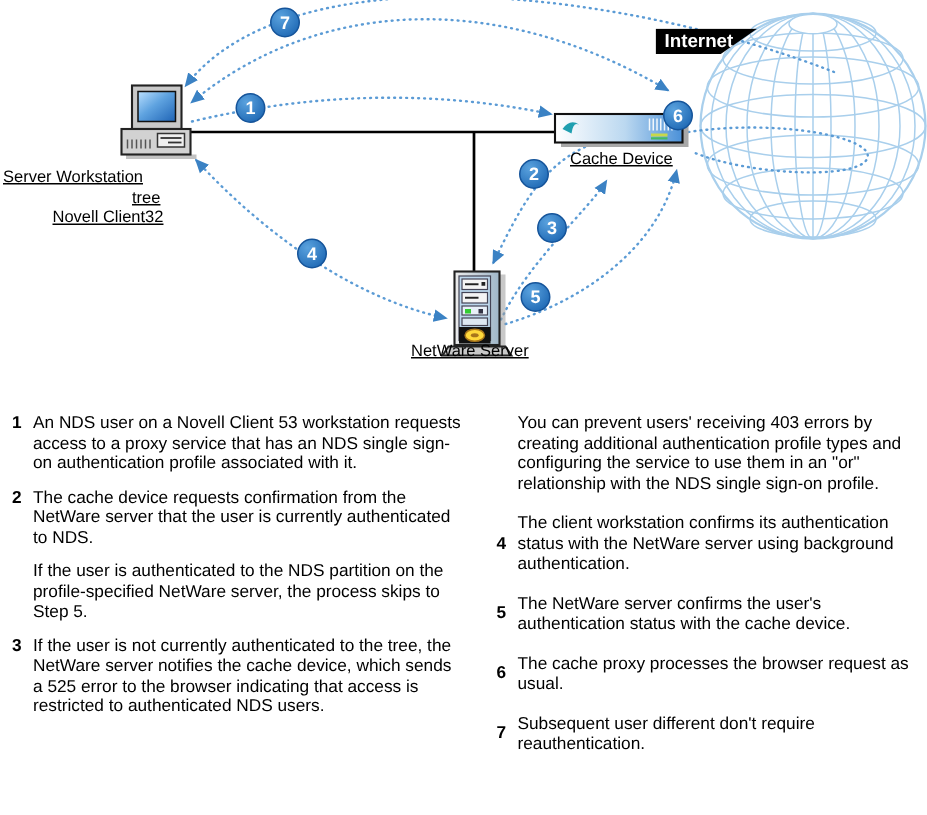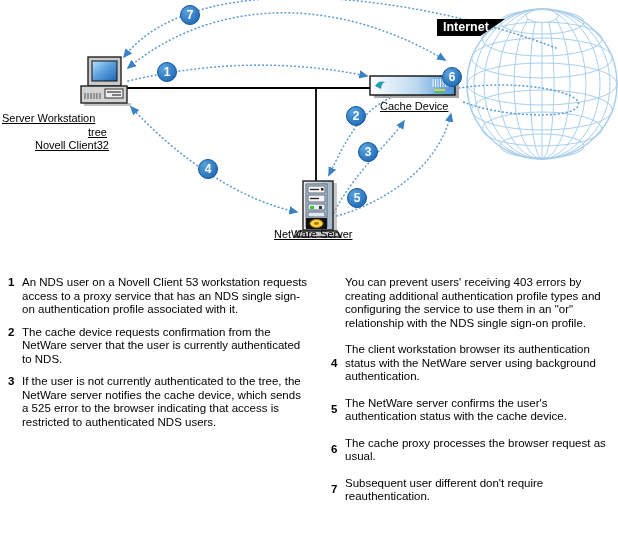--- a/index.html
+++ b/index.html
@@ -187,32 +187,36 @@
   <div id="steps-left" class="steps-col">
       <div class="step-row">
         <div class="step-num">1</div>
         <div class="step-text">An NDS user on a Novell Client 53 workstation requests access to a proxy service that has an NDS single sign-on authentication profile associated with it.</div>
       </div>
       <div class="step-row">
         <div class="step-num">2</div>
         <div class="step-text">The cache device requests confirmation from the NetWare server that the user is currently authenticated to NDS.</div>
       </div>
       <div class="step-row">
+        <div class="step-num"></div>
+        <div class="step-text">If the user is authenticated to the NDS partition on the profile-specified NetWare server, the process skips to Step 5.</div>
+      </div>
+      <div class="step-row">
         <div class="step-num">3</div>
         <div class="step-text">If the user is not currently authenticated to the tree, the NetWare server notifies the cache device, which sends a 525 error to the browser indicating that access is restricted to authenticated NDS users.</div>
       </div>
     </div>
   <div id="steps-right" class="steps-col">
       <div class="step-row">
         <div class="step-num"></div>
         <div class="step-text">You can prevent users' receiving 403 errors by creating additional authentication profile types and configuring the service to use them in an "or" relationship with the NDS single sign-on profile.</div>
       </div>
       <div class="step-row">
         <div class="step-num">4</div>
-        <div class="step-text">The client workstation browser its authentication status with the NetWare server using background authentication.</div>
+        <div class="step-text">The client workstation confirms its authentication status with the NetWare server using background authentication.</div>
       </div>
       <div class="step-row">
         <div class="step-num">5</div>
         <div class="step-text">The NetWare server confirms the user's authentication status with the cache device.</div>
       </div>
       <div class="step-row">
         <div class="step-num">6</div>
         <div class="step-text">The cache proxy processes the browser request as usual.</div>
       </div>
       <div class="step-row">

